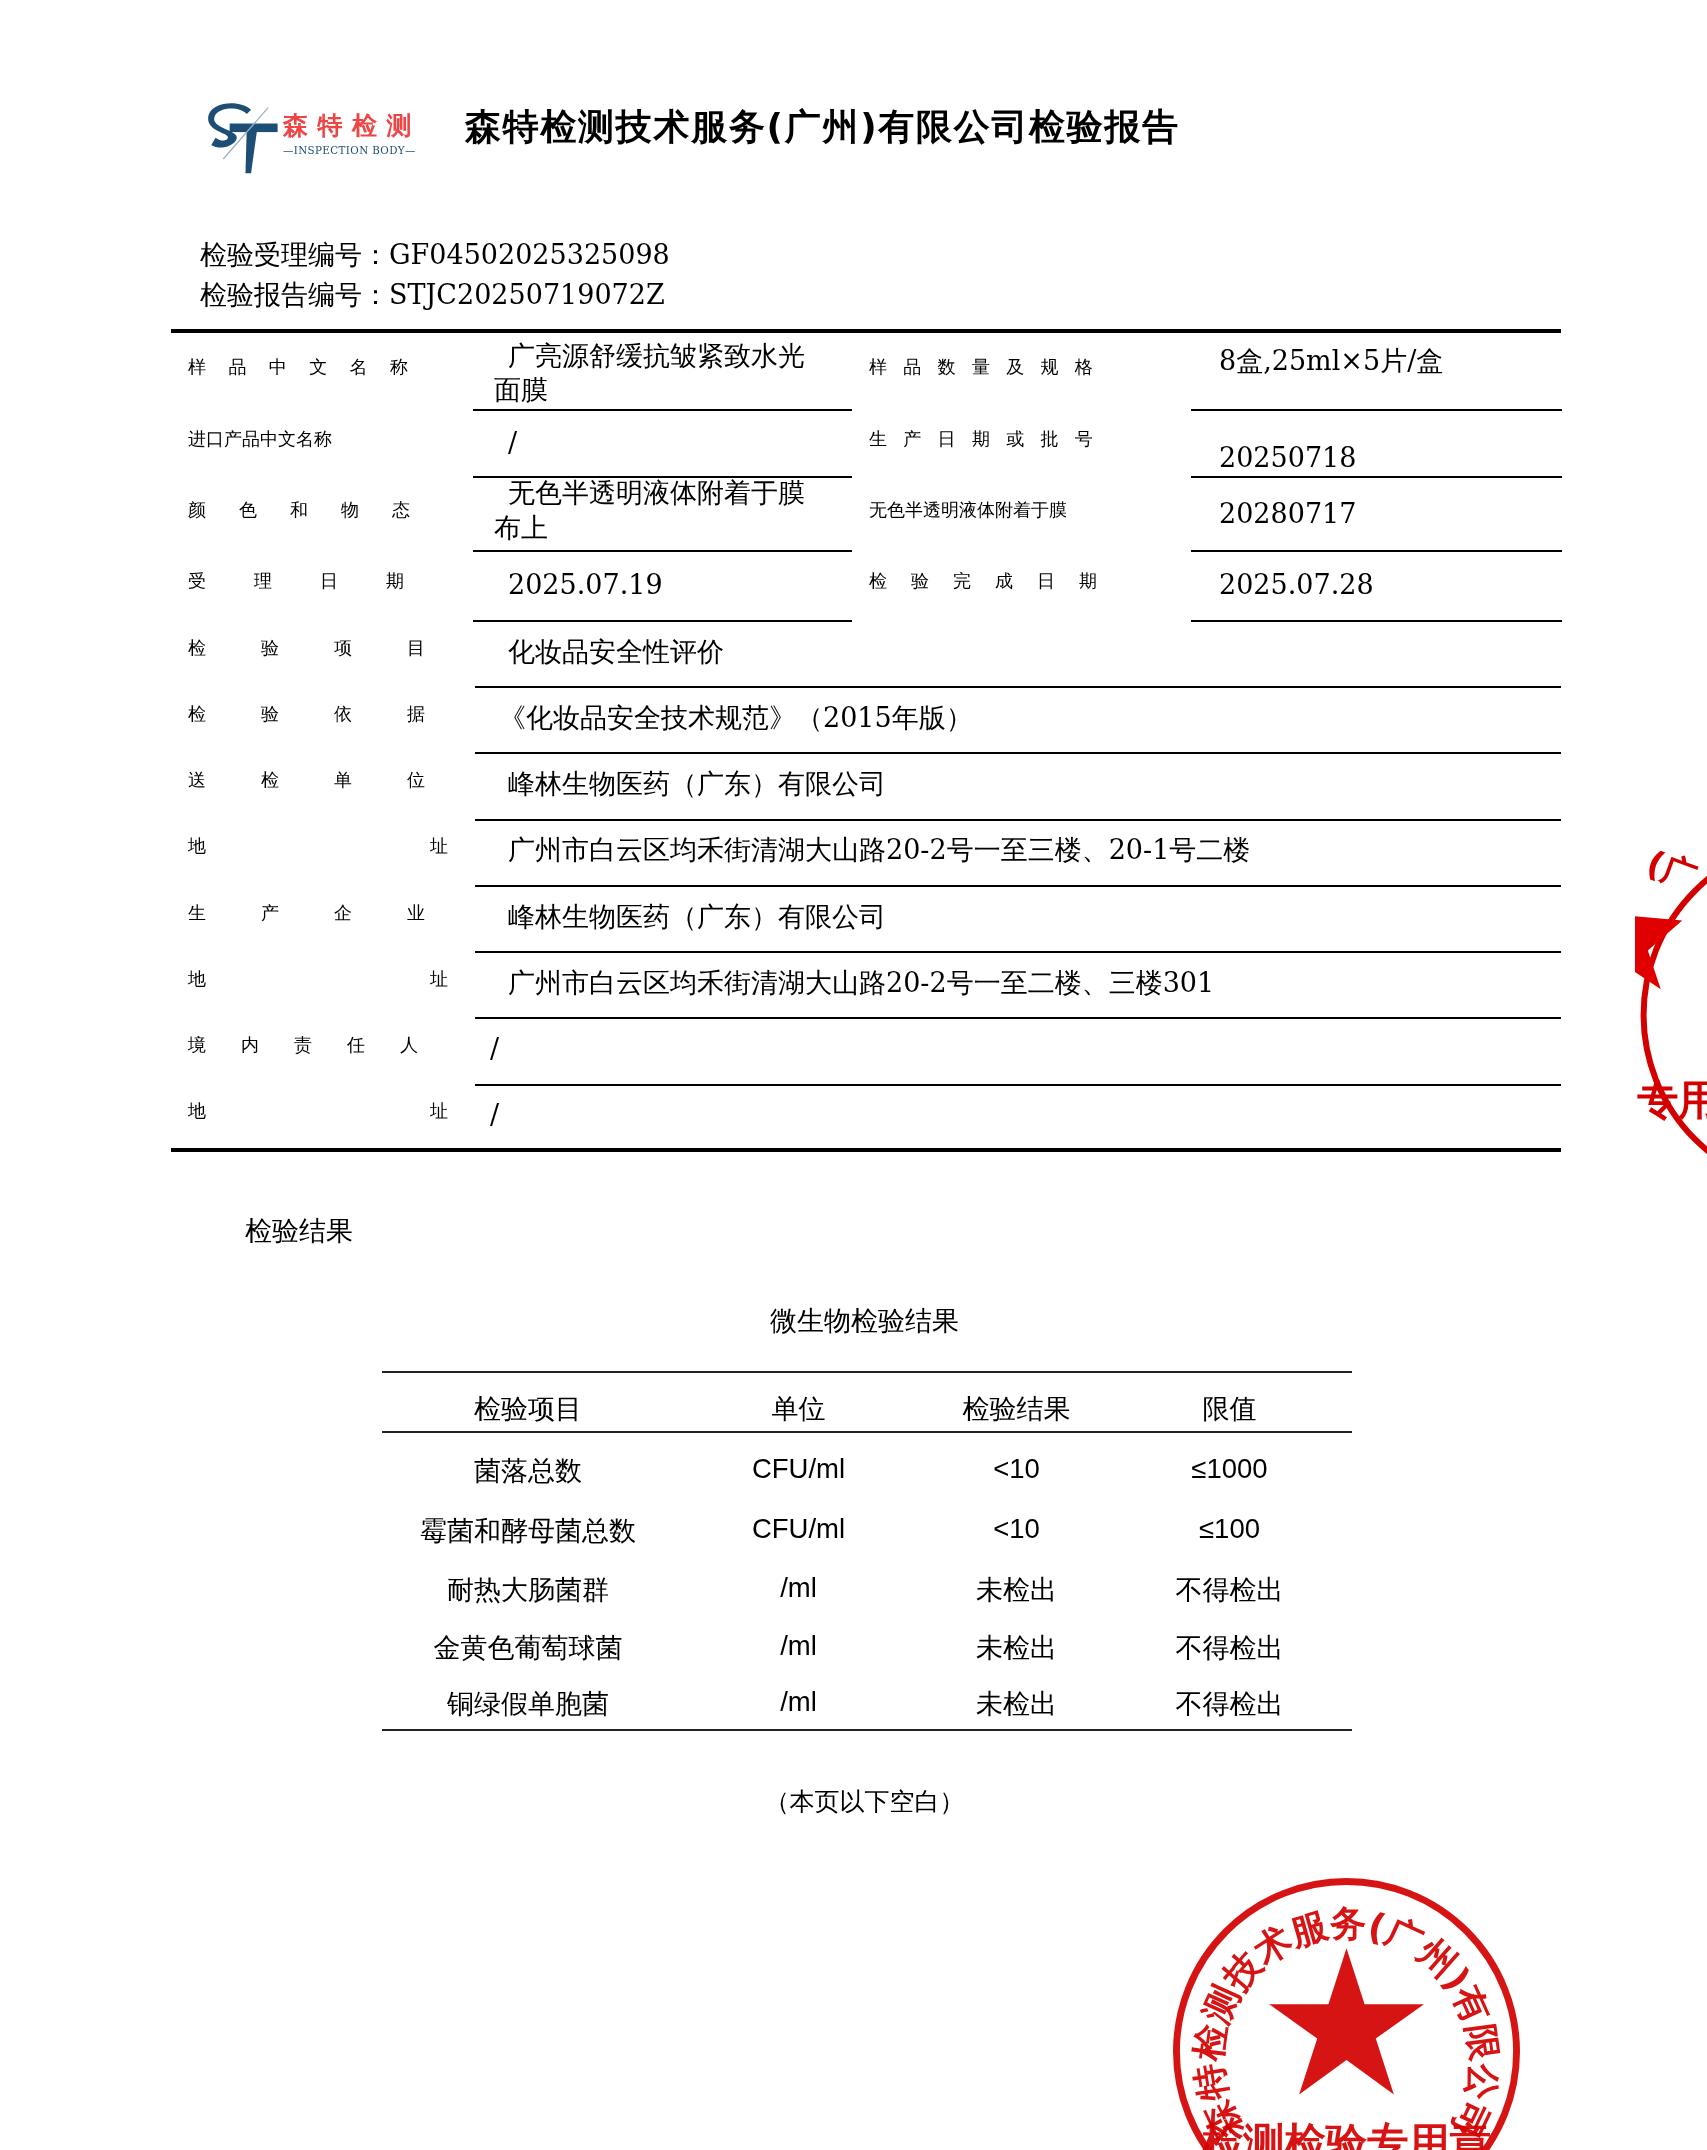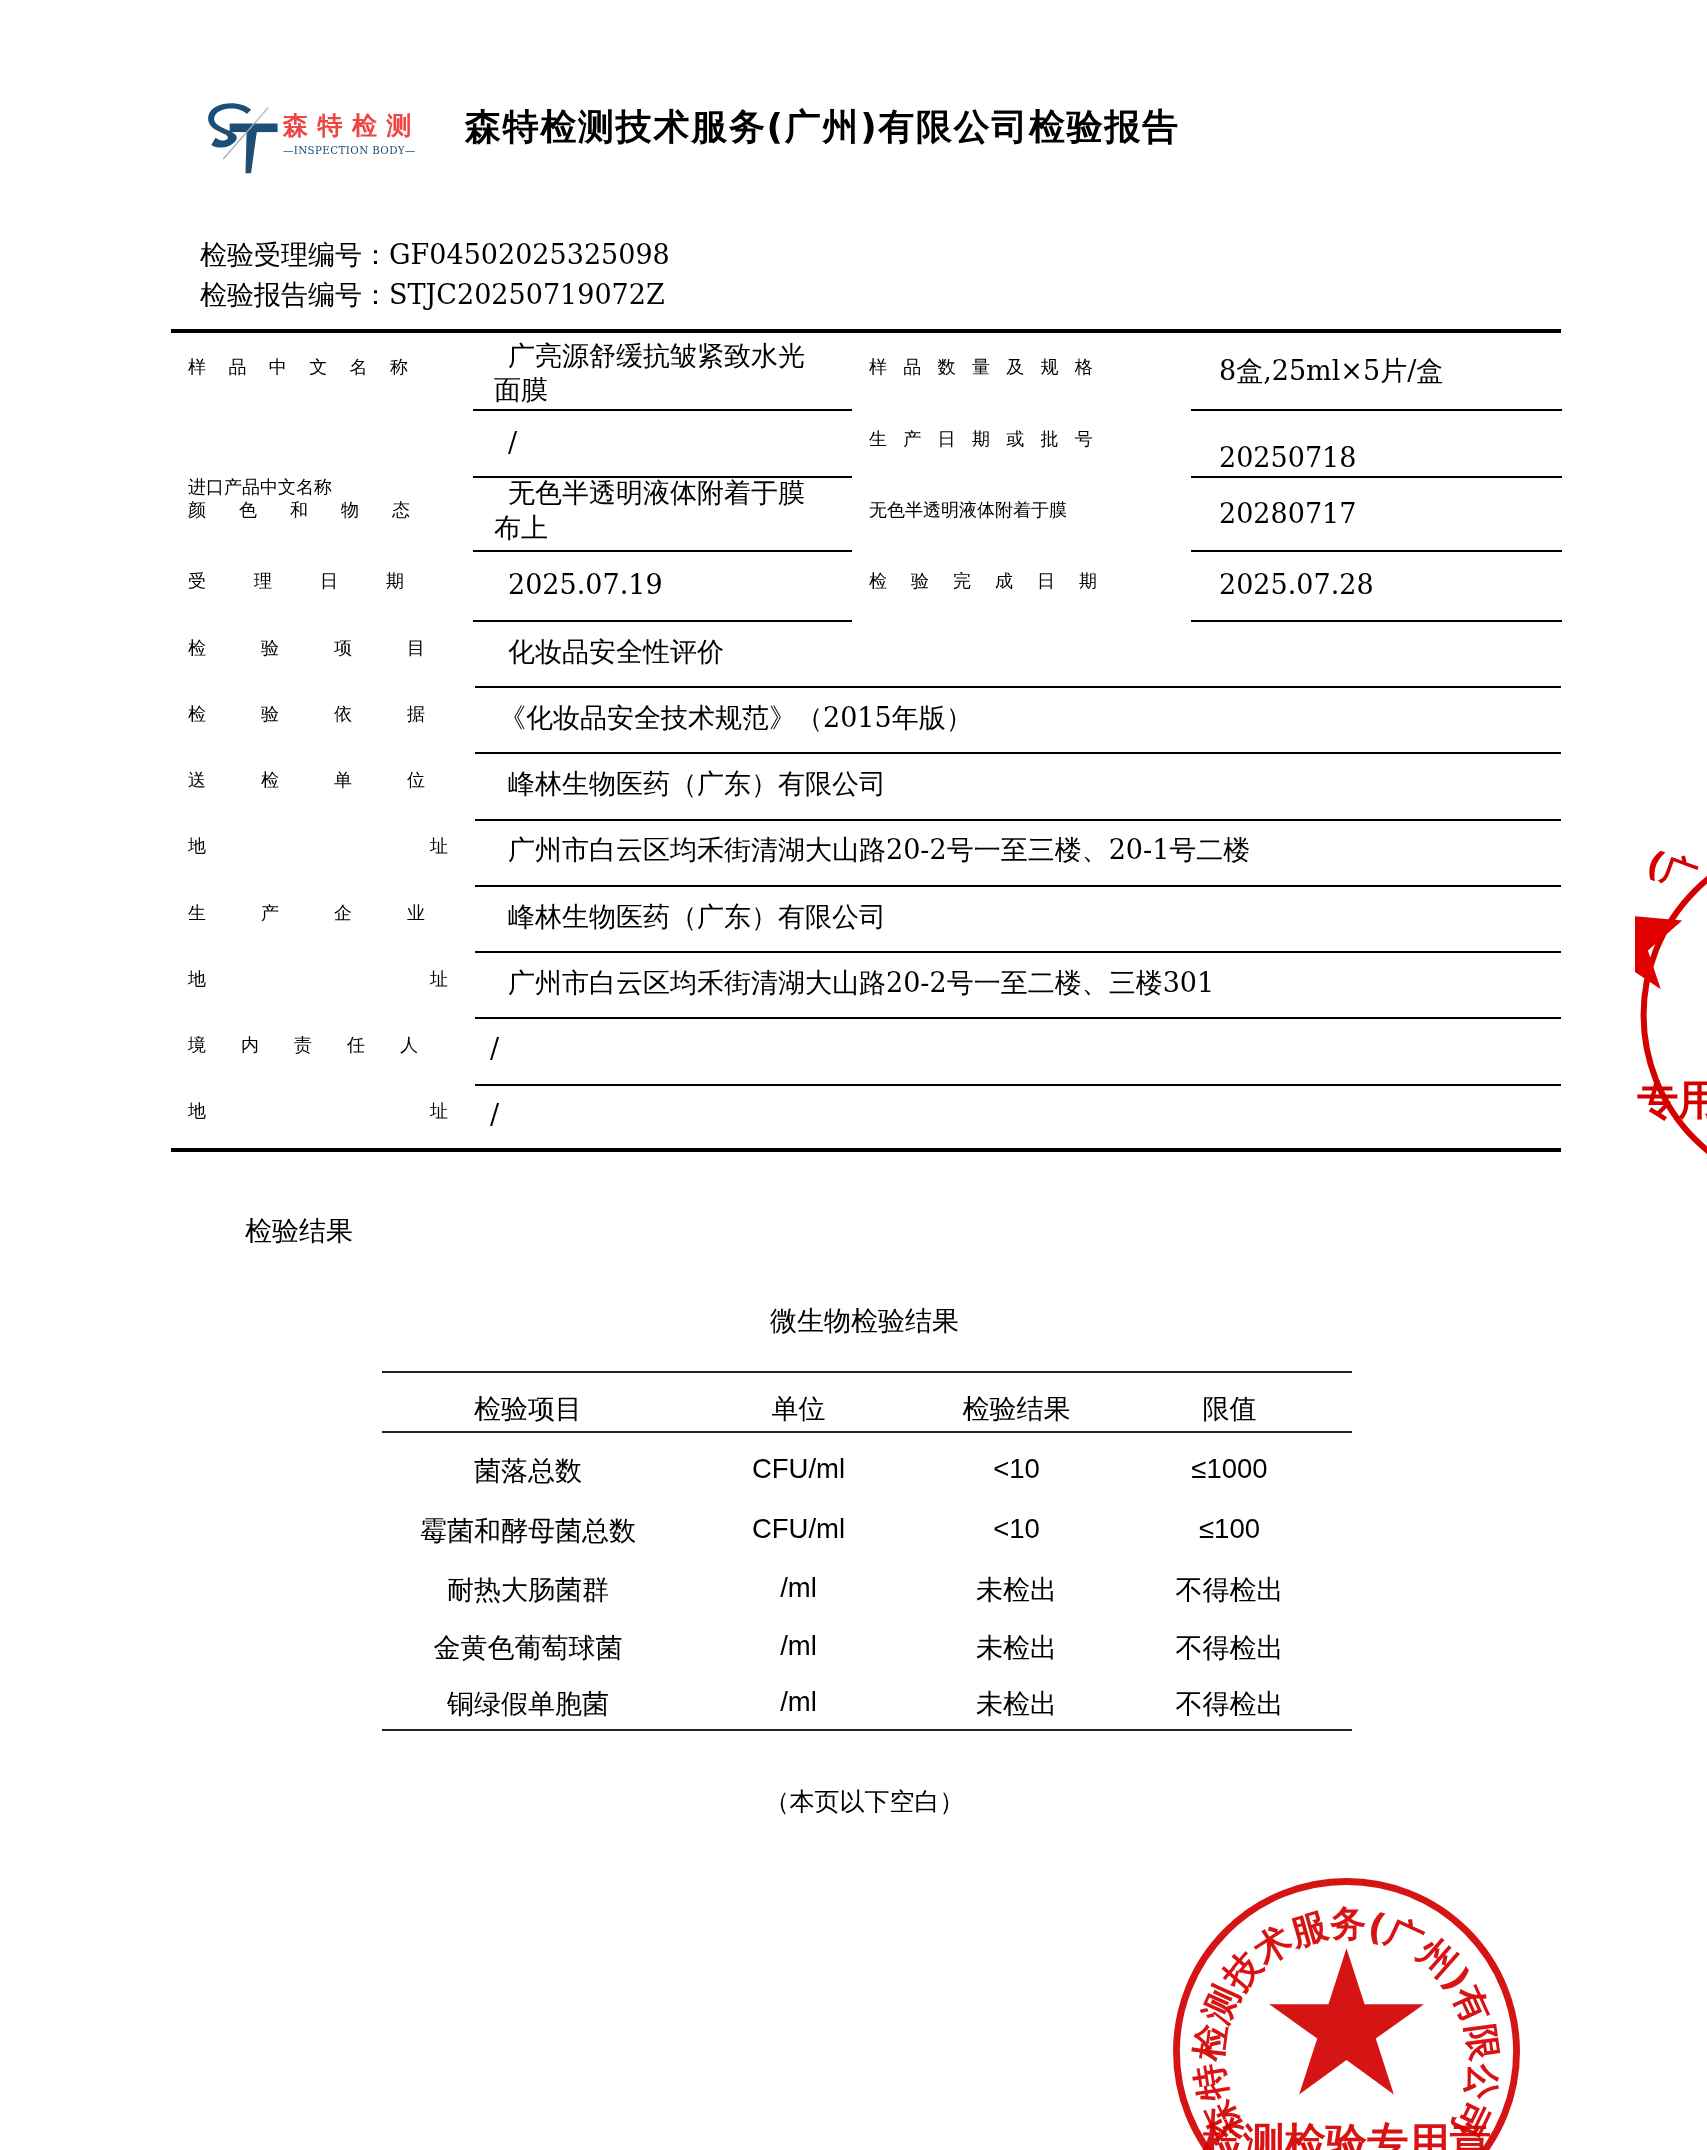--- a/index.html
+++ b/index.html
@@ -66,24 +66,24 @@
 <div class="label" style="left:188px; top:355px; width:271px;">
     <span style="letter-spacing:22.4px;">样品中文名称</span>
   </div>
 <div class="val" style="left:508px; top:340px;">广亮源舒缓抗皱紧致水光</div>
 <div class="val" style="left:494px; top:374px;">面膜</div>
 <div class="uline" style="left:473px; top:409px; width:379px;"></div>
 
 <div class="label" style="left:869px; top:355px; width:310px;">
     <span style="letter-spacing:16.3px;">样品数量及规格</span>
   </div>
-<div class="val" style="left:1219px; top:355px;text-align:center;">8盒,25ml×5片/盒</div>
+<div class="val" style="left:1219px; top:345px;text-align:center;">8盒,25ml×5片/盒</div>
 <div class="uline" style="left:1191px; top:409px; width:371px;"></div>
 
-<div class="label" style="left:188px; top:427px;margin-top:48px;">进口产品中文名称</div>
+<div class="label" style="left:188px; top:427px;">进口产品中文名称</div>
 <div class="val" style="left:508px; top:427px;">/</div>
 <div class="uline" style="left:473px; top:476px; width:379px;"></div>
 
 <div class="label" style="left:869px; top:427px;">
     <span style="letter-spacing:16.3px;">生产日期或批号</span>
   </div>
 <div class="val" style="left:1219px; top:442px;">20250718</div>
 <div class="uline" style="left:1191px; top:476px; width:371px;"></div>
 
 <div class="label" style="left:188px; top:498px;">

